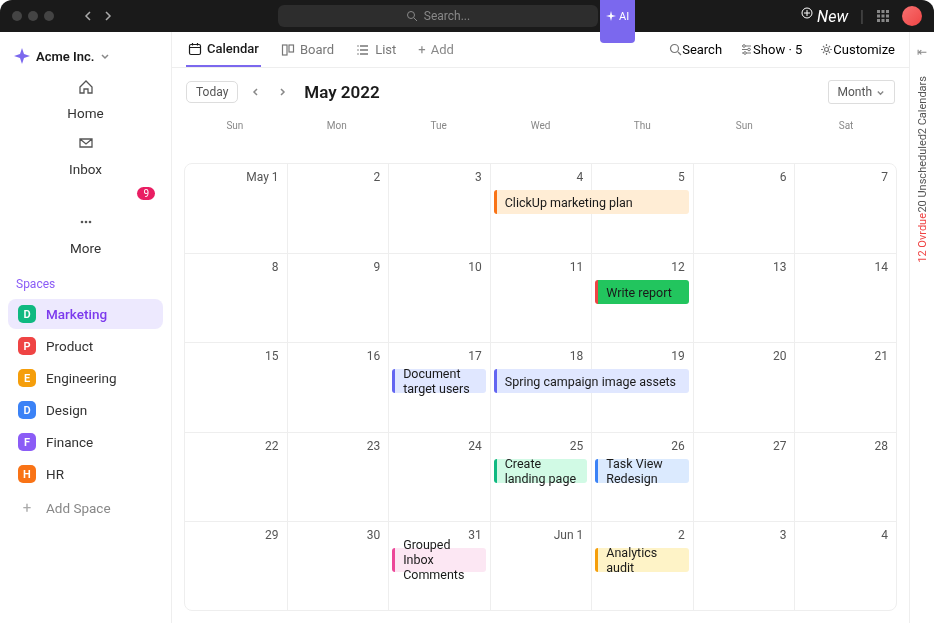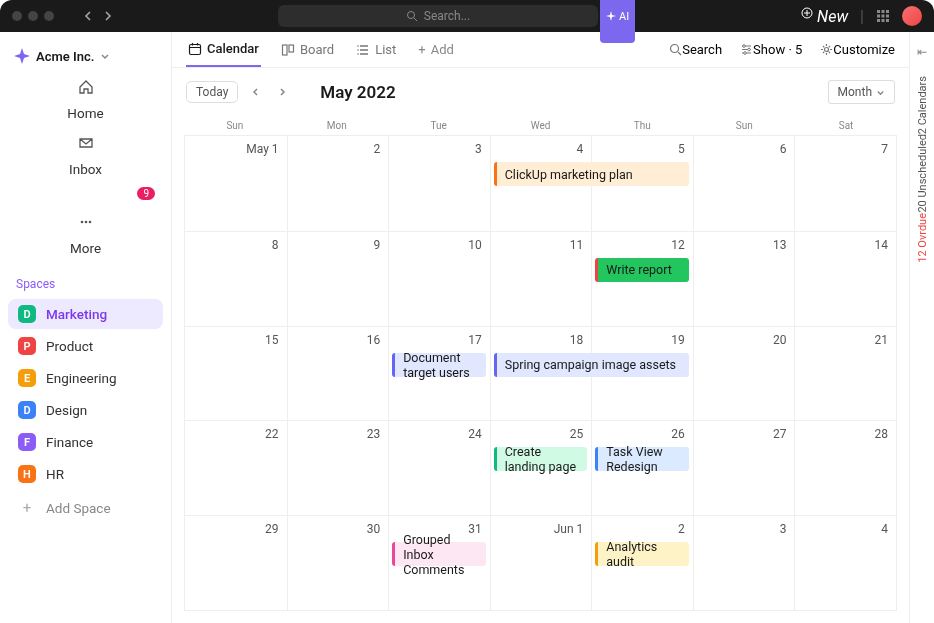--- a/index.html
+++ b/index.html
@@ -31,25 +31,25 @@
 .main{flex:1;display:flex;flex-direction:column;overflow:hidden;}
 .toolbar{border-bottom:1px solid #eee;padding:0 14px;display:flex;align-items:center;height:36px;font-size:13px;color:#555;gap:18px;}
 .view-tab{display:flex;align-items:center;gap:5px;padding:9px 2px;cursor:pointer;color:#777;}
 .view-tab.active{color:#1a1a1a;font-weight:500;border-bottom:2px solid #7b68ee;}
 .add-view{color:#888;}
 .tb-spacer{flex:1;}
 .tb-action{color:#000000;display:flex;align-items:center;cursor:pointer;}
 .cal-header{display:flex;align-items:center;gap:10px;padding:12px 14px;}
 .today-btn{border:1px solid #ddd;border-radius:5px;padding:3px 9px;font-size:12px;color:#555;}
 .month-nav{color:#888;cursor:pointer;padding:0 3px;}
-.month-title{font-size:17px;font-weight:600;color:#1a1a1a;margin-left:20px;}
+.month-title{font-size:17px;font-weight:600;color:#1a1a1a;margin-left:4px;}
 .period-btn{margin-left:auto;border:1px solid #ddd;border-radius:3px;padding:4px 9px;font-size:12px;color:#555;display:flex;align-items:center;gap:4px;}
 .cal-grid{flex:1;display:flex;flex-direction:column;overflow:hidden;padding:0 12px 12px;}
 .dow-row{display:grid;grid-template-columns:repeat(7,1fr);text-align:center;font-size:10px;color:#888;padding:4px 0;}
-.weeks{flex:1;display:grid;grid-template-rows:repeat(5,1fr);border:1px solid #eee;border-radius:0;overflow:hidden;}
+.weeks{flex:1;display:grid;grid-template-rows:repeat(5,1fr);border:1px solid #eee;border-radius:8px;overflow:hidden;margin-top:28px;}
 .week{display:grid;grid-template-columns:repeat(7,1fr);position:relative;border-top:1px solid #eee;}
 .week:first-child{border-top:none;}
 .day{border-left:1px solid #eee;padding:6px 8px;font-size:12px;color:#555;text-align:right;}
 .day:first-child{border-left:none;}
 .events{position:absolute;top:26px;left:0;right:0;}
 .event{position:absolute;height:24px;border-left:3px solid;border-radius:3px;display:flex;align-items:center;padding:0 8px;font-size:12.5px;color:#1a1a1a;}
 .right-rail{width:25px;border-left:1px solid #eee;display:flex;flex-direction:column;align-items:center;padding-top:10px;font-size:11px;color:#555;gap:14px;}
 .rail-item{writing-mode:vertical-rl;transform:rotate(180deg);cursor:pointer;}
 .rail-expand{color:#888;font-size:12px;padding:3px 0;}
 svg{display:block;}

